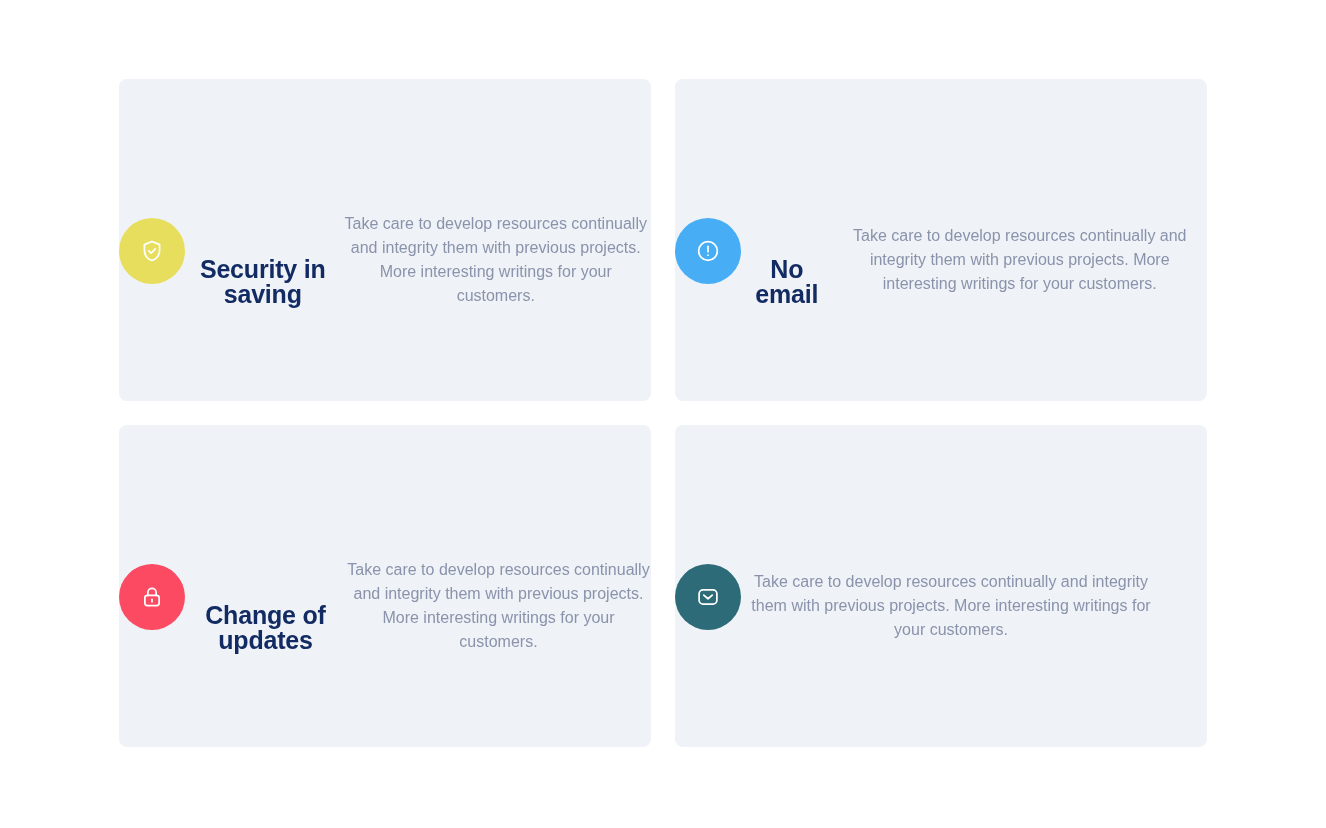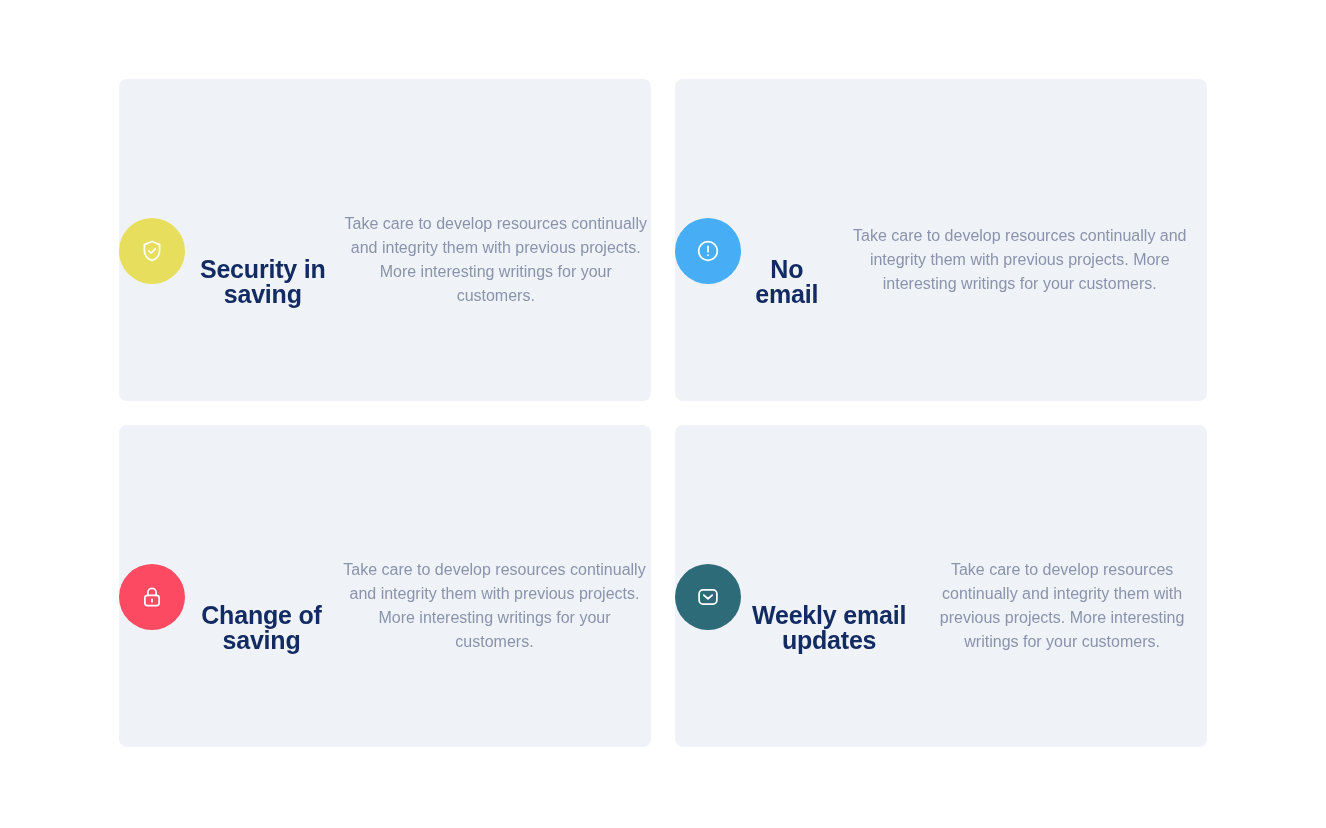--- a/index.html
+++ b/index.html
@@ -100,30 +100,29 @@
   <div class="feature-card">
     <div class="icon-badge" style="background:#fc4a62">
       <span>
         <svg width="26" height="26" viewBox="0 0 24 24" fill="none" stroke="#ffffff" stroke-width="1.6" stroke-linecap="round" stroke-linejoin="round">
           <rect x="5.4" y="10.6" width="13.2" height="9.4" rx="2.4"></rect>
           <path d="M8.2 10.6 V7.9 a3.8 3.8 0 0 1 7.6 0 V10.6"></path>
           <path d="M12 14.2 V16.4"></path>
         </svg>
       </span>
     </div>
-    <h3 class="card-title">Change of saving</h3>
+    <h3 class="card-title">Change of updates</h3>
     <p class="card-body">Take care to develop resources continually and integrity them with previous projects. More interesting writings for your customers.</p>
   </div>
 
   <div class="feature-card">
     <div class="icon-badge" style="background:#2c6b77">
       <span>
         <svg width="26" height="26" viewBox="0 0 24 24" fill="none" stroke="#ffffff" stroke-width="1.6" stroke-linecap="round" stroke-linejoin="round">
           <rect x="3.8" y="5.4" width="16.4" height="13.2" rx="3.6"></rect>
           <path d="M8.1 10.2 L12 13.6 L15.9 10.2"></path>
         </svg>
       </span>
     </div>
-    <h3 class="card-title">Weekly email updates</h3>
     <p class="card-body">Take care to develop resources continually and integrity them with previous projects. More interesting writings for your customers.</p>
   </div>
 
 </div>
 
 </body></html>

